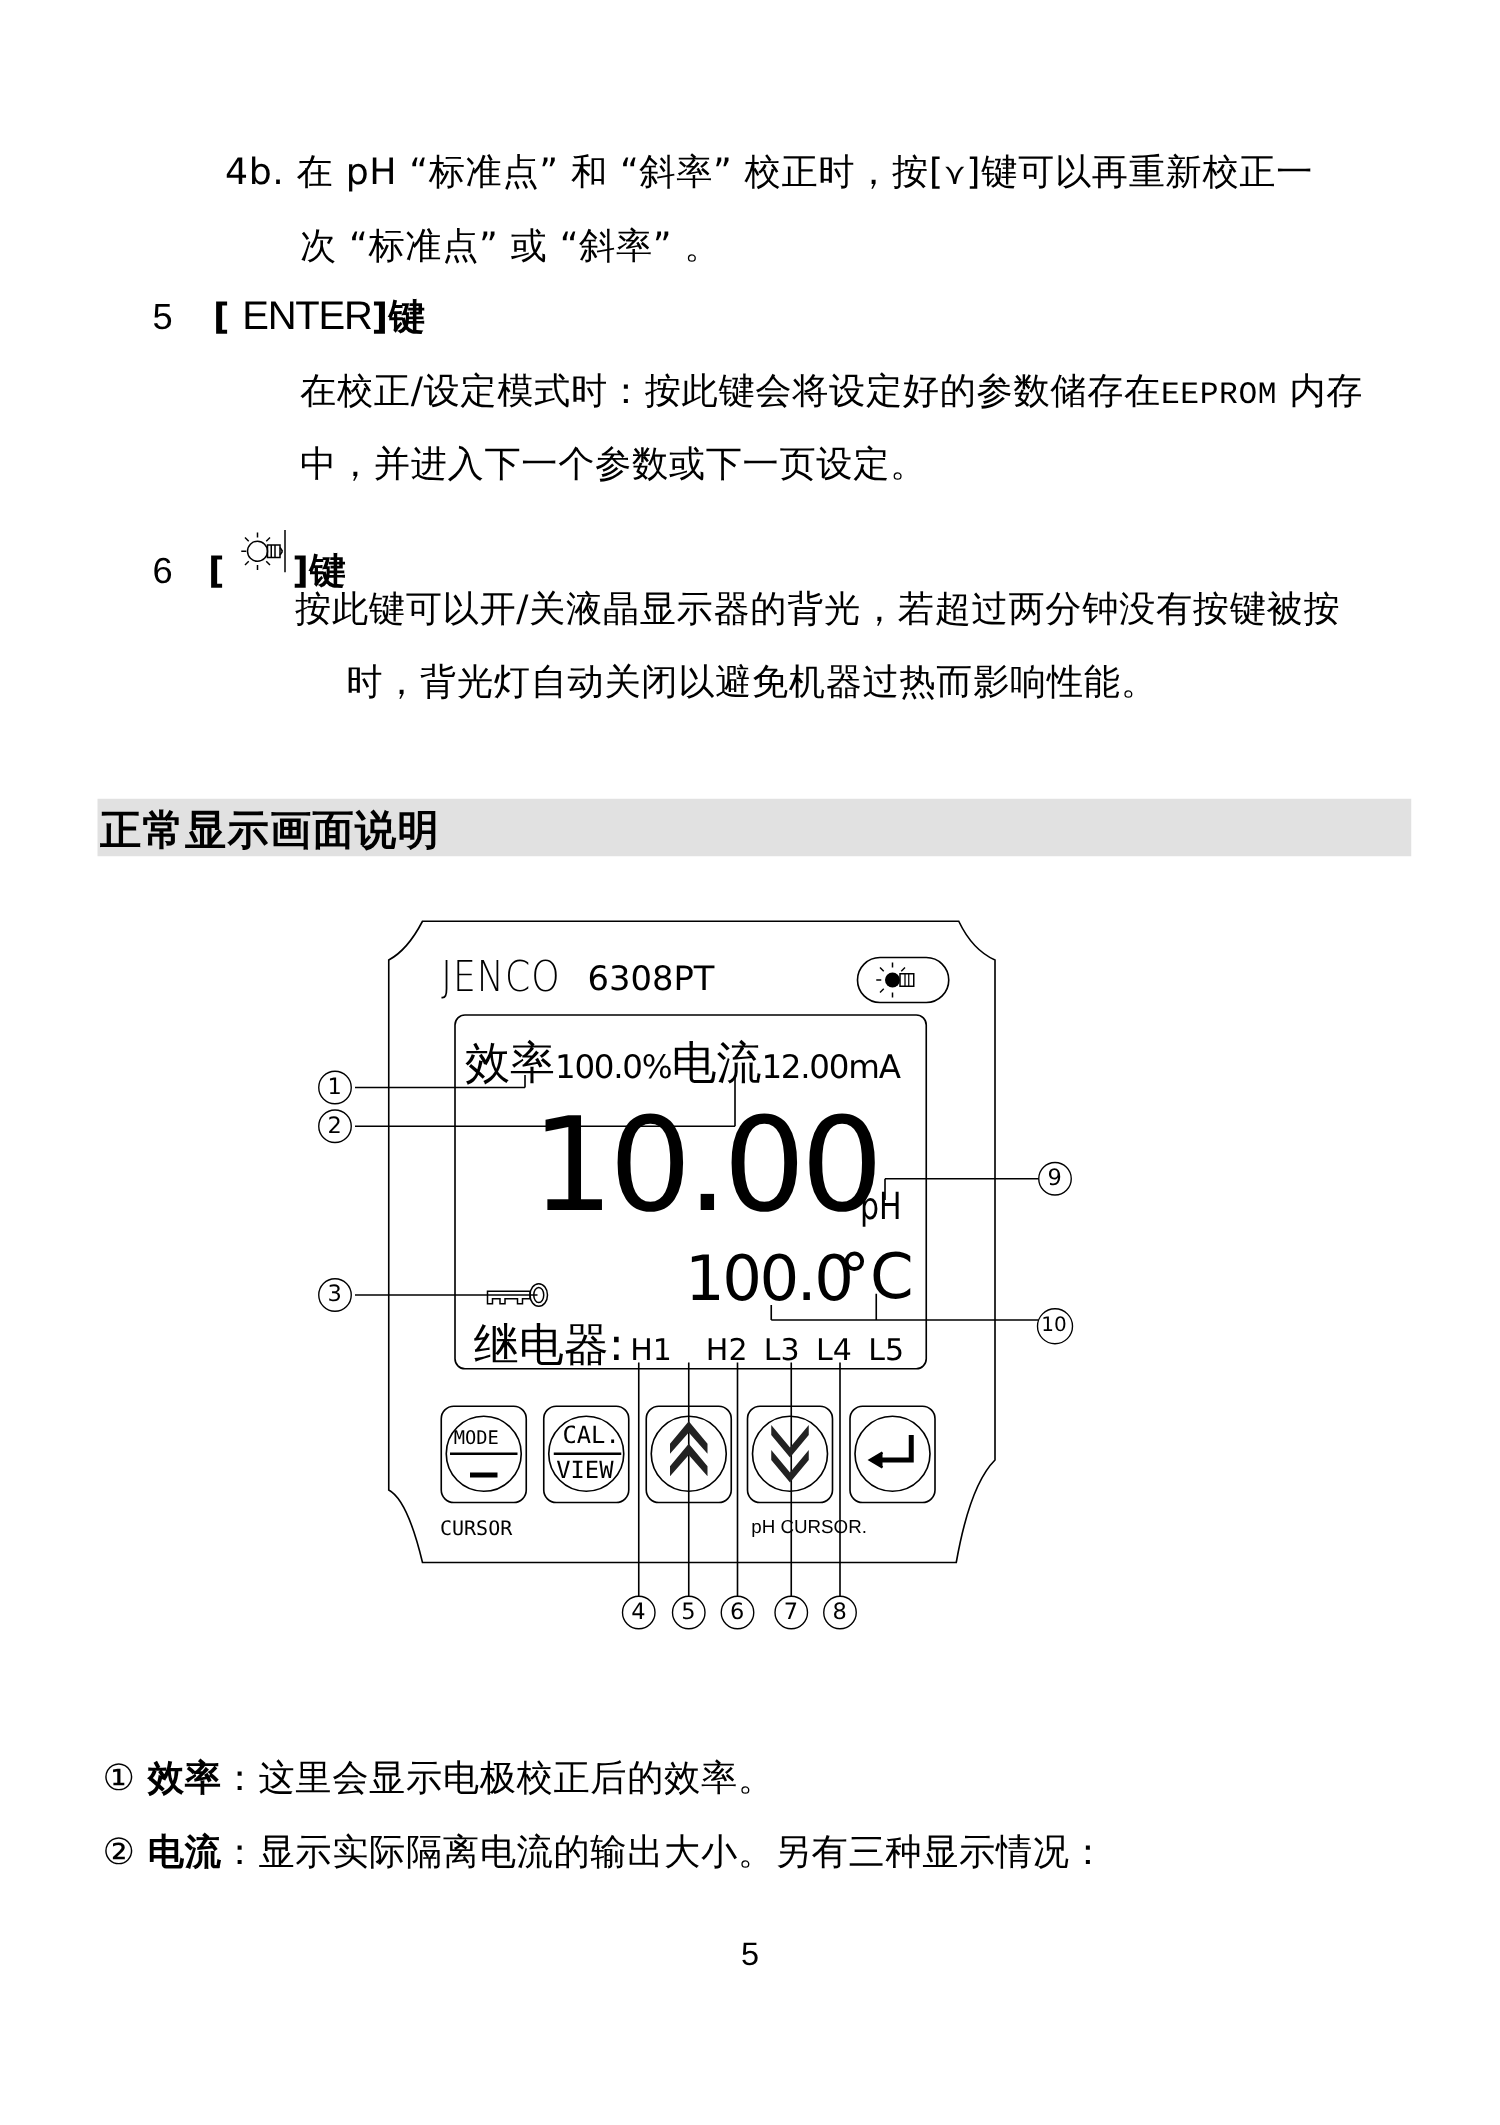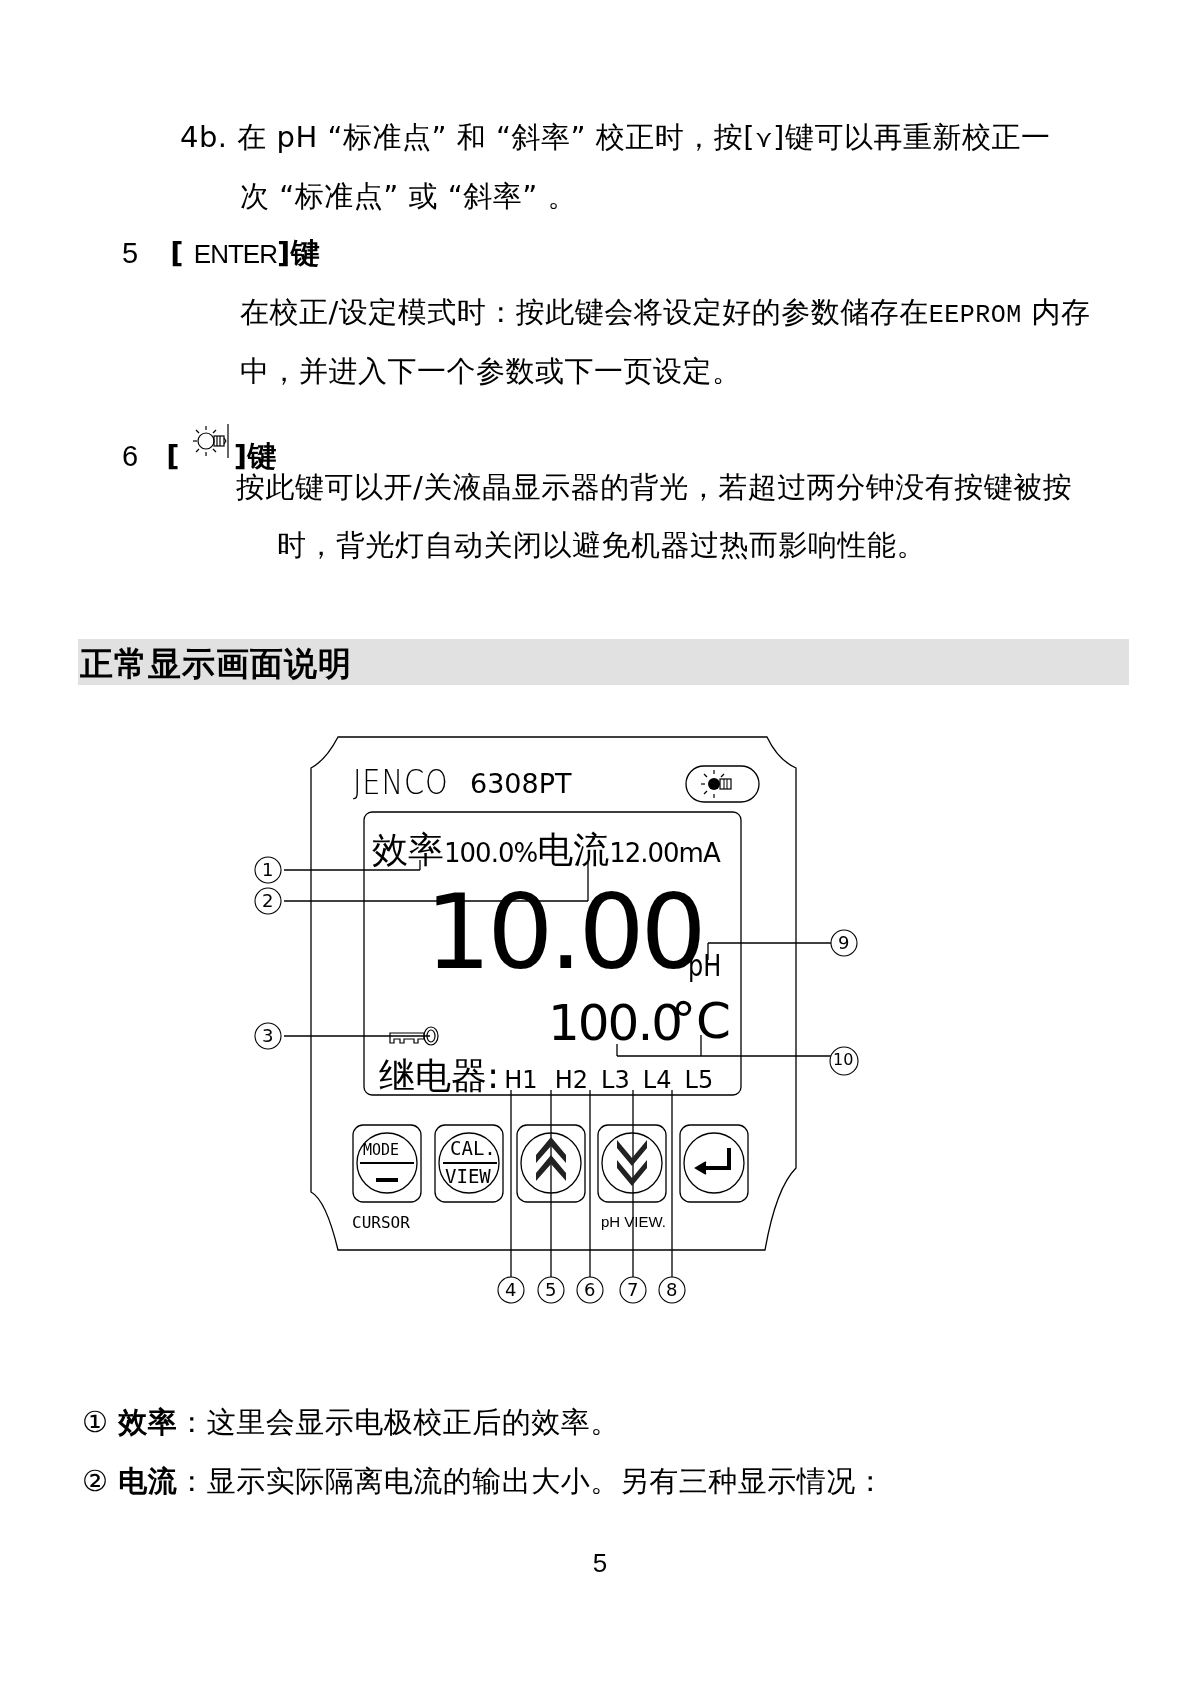--- a/index.html
+++ b/index.html
@@ -20,21 +20,21 @@
 <body>
 
 <div class="abs line" style="left:180px; top:118px;">
   <span>4b. 在 pH “标准点” 和 “斜率” 校正时，按[</span><span style="font-size:24px;">⋎</span><span>]键可以再重新校正一</span>
 </div>
 <div class="abs line" style="left:240px; top:177px;text-align:center;">次 “标准点” 或 “斜率” 。</div>
 
 <div class="abs line" style="left:122px; top:234px;">
   <span style="font-family:'Liberation Sans',sans-serif;">5</span>
   <span class="bold" style="margin-left:22px;">[</span>
-  <span style="font-family:'Liberation Sans',sans-serif; font-size:26px; letter-spacing:-1px;">ENTER</span><span class="bold">]键</span>
+  <span style="font-family:'Liberation Sans',sans-serif; font-size:32px; letter-spacing:-1px;">ENTER</span><span class="bold">]键</span>
 </div>
 <div class="abs line" style="left:240px; top:293px;">
   <span>在校正/设定模式时：按此键会将设定好的参数储存在</span><span class="mono">EEPROM</span><span> 内存</span>
 </div>
 <div class="abs line" style="left:240px; top:352px;">中，并进入下一个参数或下一页设定。</div>
 
 <div class="abs line" style="left:122px; top:424px;">
   <span style="font-family:'Liberation Sans',sans-serif;">6</span>
   <span class="bold" style="margin-left:18px;">[</span>
   <span style="display:inline-block; width:44px; height:30px; vertical-align:8px;">
@@ -167,32 +167,32 @@
 <div class="abs lcd-text" style="left:372px; top:826px; font-size:26px;">
   <span style="font-size:36px;">效率</span><span style="letter-spacing:-1px;text-align:right;">100.0%</span><span style="font-size:36px;">电流</span><span style="letter-spacing:-1px;">12.00mA</span>
 </div>
 <div class="abs lcd-text" style="left:425px; top:880px; font-size:104px; line-height:1; letter-spacing:-4px;">10.00</div>
 <div class="abs lcd-text" style="left:688px; top:948px; font-size:30px; transform:scaleX(0.8); transform-origin:left;">pH</div>
 <div class="abs lcd-text" style="left:548px; top:998px; font-size:50px; line-height:1; letter-spacing:-2px;">100.0</div>
 <div class="abs lcd-text" style="left:671px; top:996px; font-size:50px; line-height:1;">°C</div>
 <div class="abs lcd-text" style="left:379px; top:1052px;">
   <span style="font-size:36px;">继电器:</span>
   <span style="font-size:24px;">H1</span>
-  <span style="font-size:24px; margin-left:12px;">H2</span>
+  <span style="font-size:24px; margin-left:22px;">H2</span>
   <span style="font-size:24px; margin-left:8px;">L3</span>
   <span style="font-size:24px; margin-left:8px;">L4</span>
   <span style="font-size:24px; margin-left:8px;">L5</span>
 </div>
 
 <div class="abs" style="left:363px; top:1141px; font-size:15px; font-family:'DejaVu Sans Mono',monospace;">MODE</div>
 <div class="abs" style="left:450px; top:1137px; font-size:19px; font-family:'DejaVu Sans Mono',monospace;">CAL.</div>
 <div class="abs" style="left:445px; top:1165px; font-size:19px; font-family:'DejaVu Sans Mono',monospace;">VIEW</div>
 
 <div class="abs" style="left:352px; top:1213px; font-size:16px; font-family:'DejaVu Sans Mono',monospace;">CURSOR</div>
-<div class="abs" style="left:601px; top:1213px; font-size:15px; font-family:'Liberation Sans',sans-serif;">pH VIEW.</div>
+<div class="abs" style="left:601px; top:1213px; font-size:15px; font-family:'Liberation Sans',sans-serif;">pH CURSOR.</div>
 
 <div class="abs" style="left:262px; top:859px; font-size:18px;">1</div>
 <div class="abs" style="left:262px; top:890px; font-size:18px;">2</div>
 <div class="abs" style="left:262px; top:1025px; font-size:18px;">3</div>
 <div class="abs" style="left:505px; top:1279px; font-size:18px;">4</div>
 <div class="abs" style="left:545px; top:1279px; font-size:18px;">5</div>
 <div class="abs" style="left:584px; top:1279px; font-size:18px;">6</div>
 <div class="abs" style="left:627px; top:1279px; font-size:18px;">7</div>
 <div class="abs" style="left:666px; top:1279px; font-size:18px;">8</div>
 <div class="abs" style="left:838px; top:932px; font-size:18px;">9</div>

